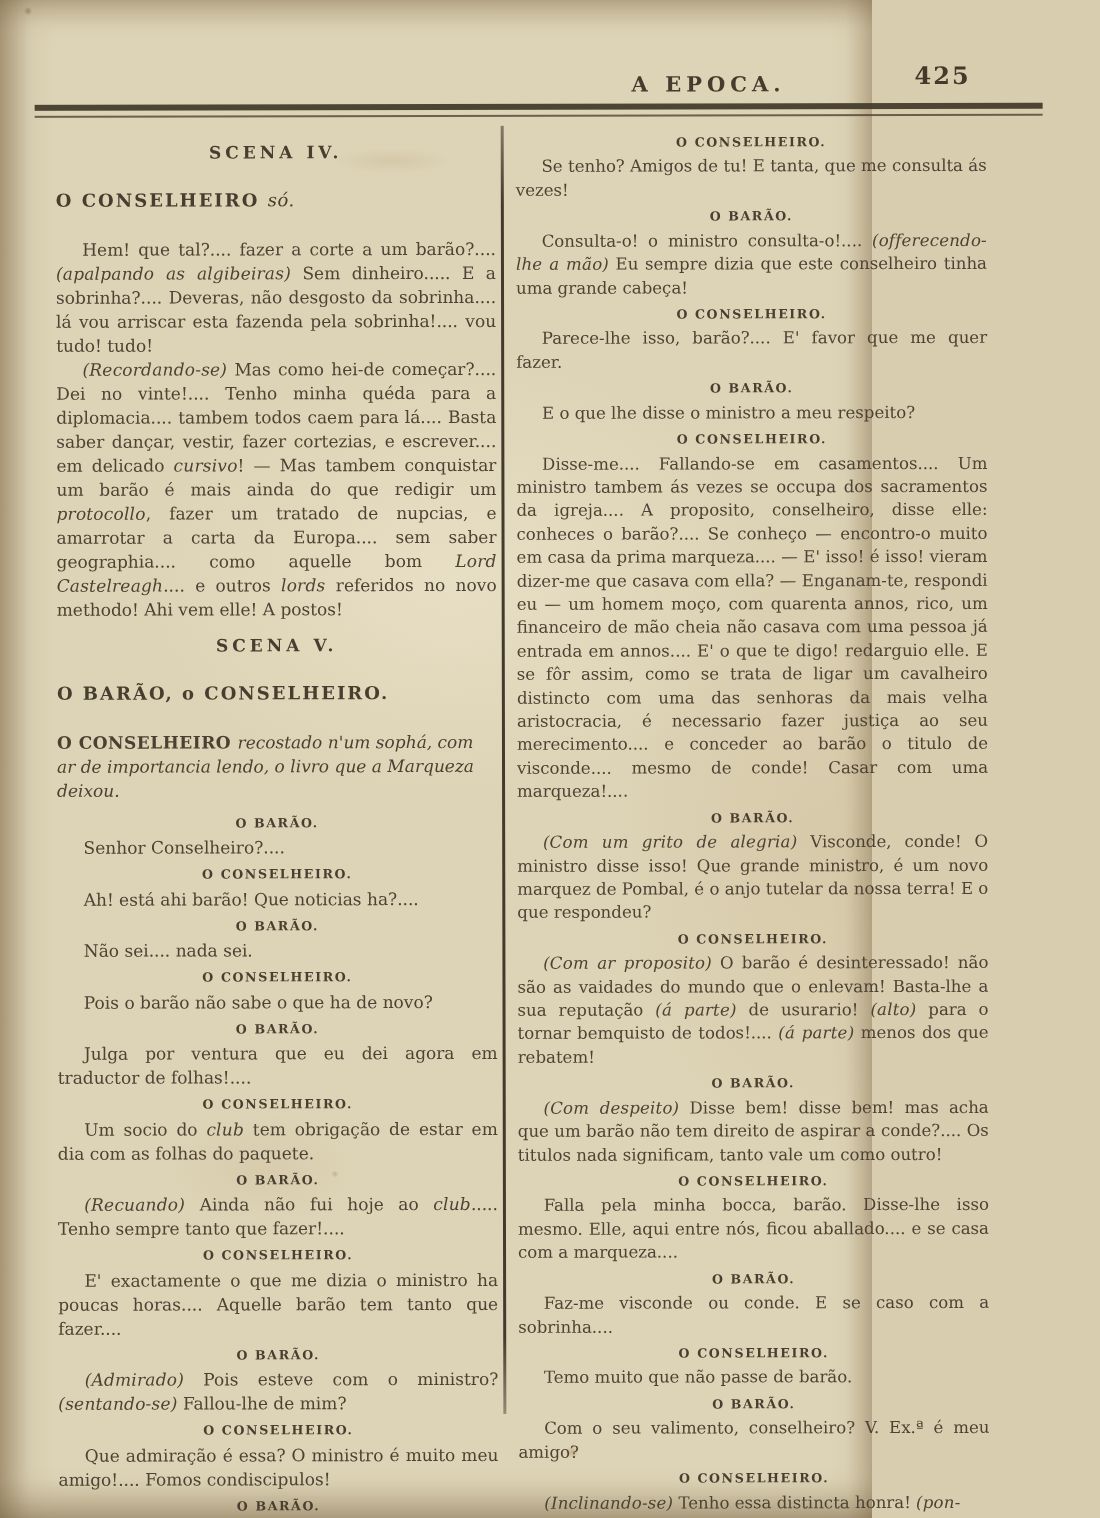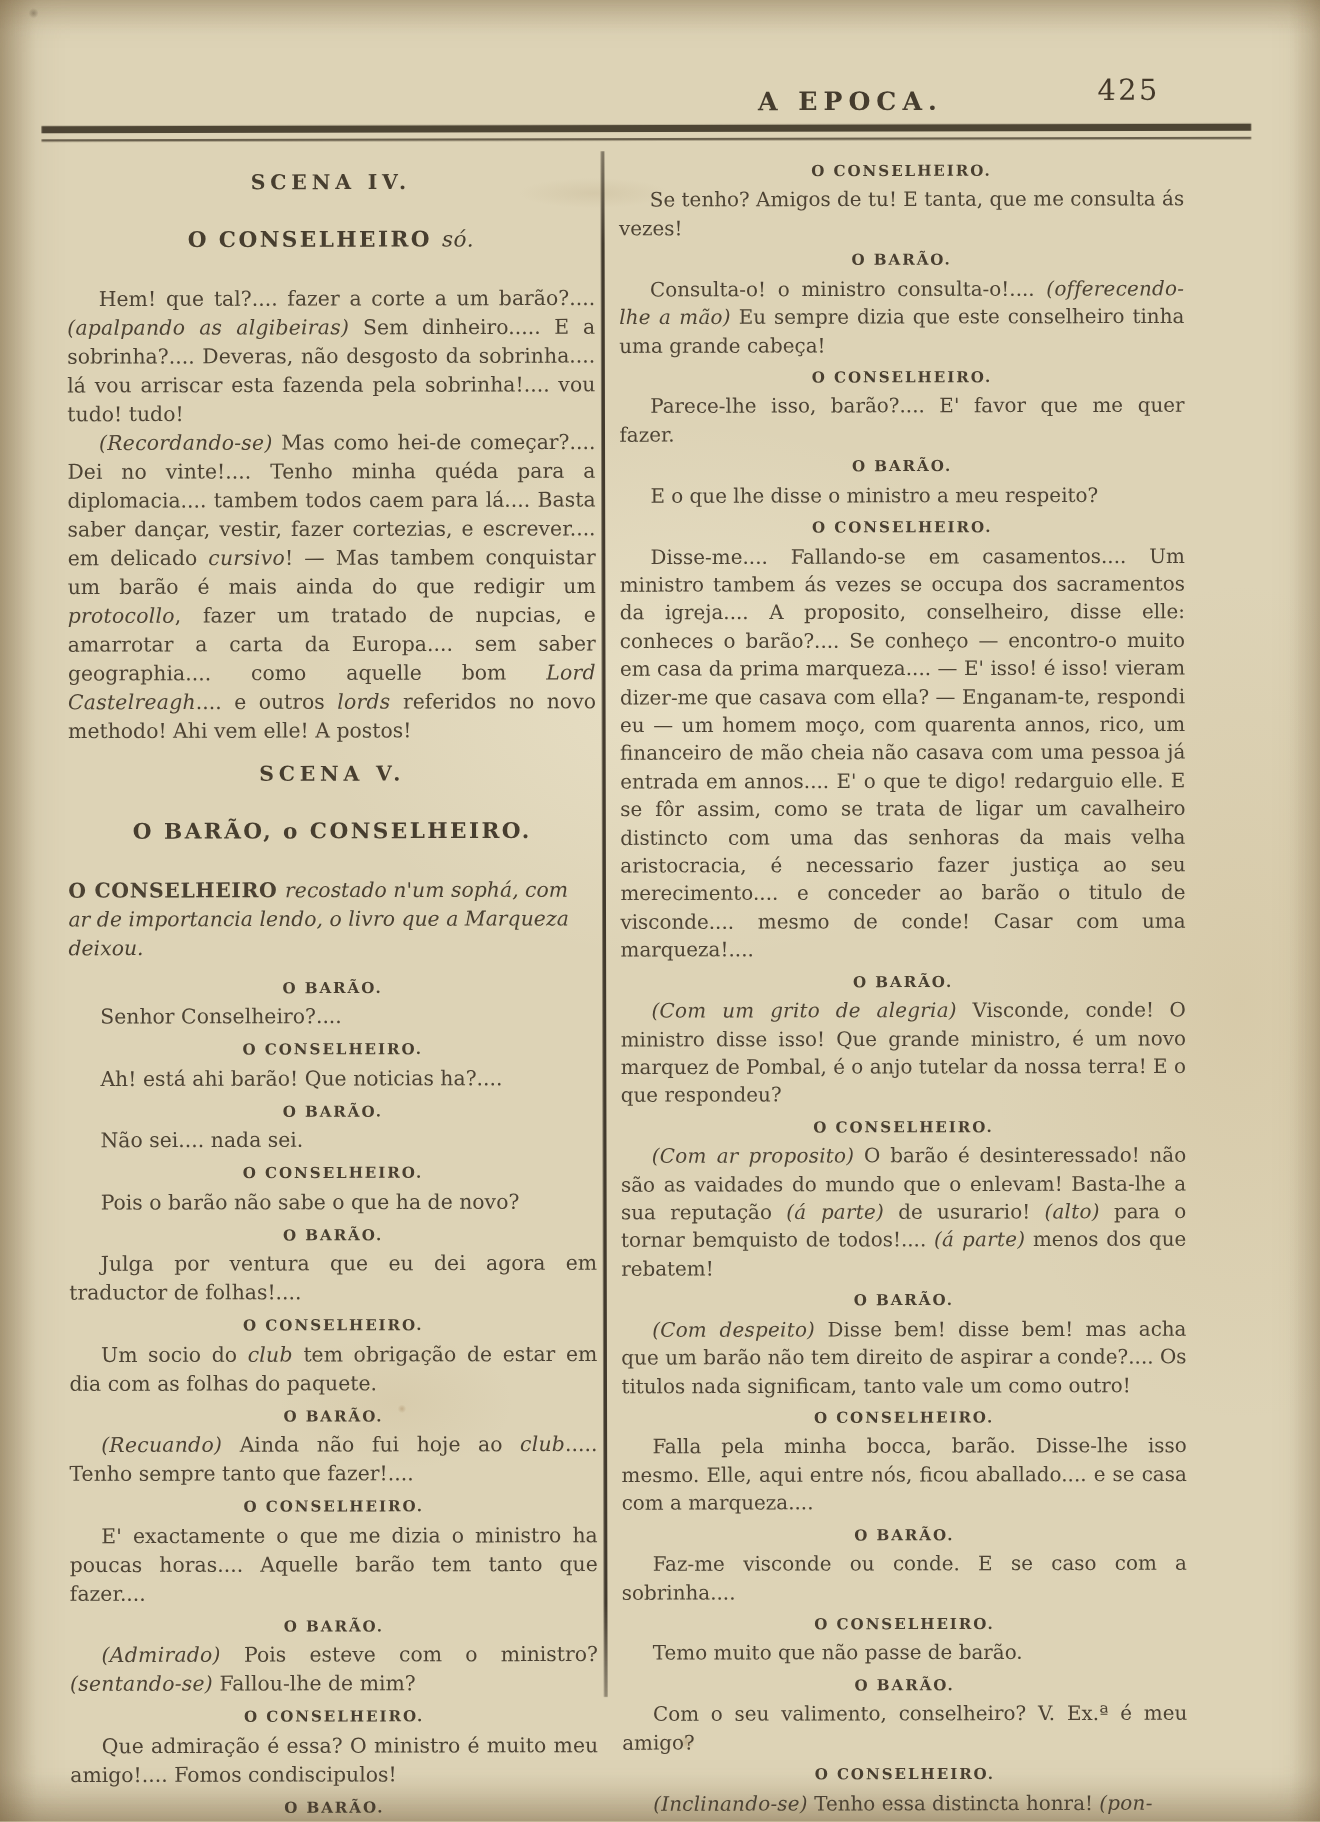--- a/index.html
+++ b/index.html
@@ -3,21 +3,21 @@
 <meta charset="utf-8">
 <style>
   html,body{margin:0;padding:0;}
   body{
     width:1100px;height:1518px;
     overflow:hidden;
     font-family:"DejaVu Serif","Liberation Serif",serif;
     background:#d8cdae;
   }
   .page{
-    position:relative;width:1100px;height:1518px;
+    position:relative;width:872px;height:1518px;
     background-color:#ddd3b6;
     background-image:
       radial-gradient(ellipse 420px 300px at 52% 38%, rgba(248,242,220,.38), transparent 75%),
       radial-gradient(ellipse 300px 500px at 94% 55%, rgba(186,160,110,.18), transparent 70%),
       radial-gradient(ellipse 140px 80px at 30% 77%, rgba(170,140,90,.10), transparent 70%),
       radial-gradient(circle 9px at 572px 1452px, rgba(130,95,50,.28), transparent 72%),
       radial-gradient(circle 6px at 28px 11px, rgba(95,85,70,.45), transparent 70%),
       radial-gradient(circle 5px at 335px 1174px, rgba(140,100,55,.30), transparent 72%),
       radial-gradient(ellipse 90px 18px at 45% 10.6%, rgba(150,125,80,.12), transparent 70%),
       linear-gradient(to bottom, rgba(165,140,95,.22) 0, transparent 28px),
@@ -32,21 +32,21 @@
     color:#4b4132;
   }
   .print{position:absolute;inset:0;transform:rotate(-0.12deg);}
   .masthead{
     position:absolute;top:72px;left:710px;transform:translateX(-50%);
     font-size:21px;font-weight:700;letter-spacing:5px;color:#453c2e;
     white-space:nowrap;
   }
   .page-number{
     position:absolute;top:62px;left:916px;
-    font-size:24px;font-weight:400;letter-spacing:2px;color:#44392a;
+    font-size:24px;font-weight:700;letter-spacing:2px;color:#44392a;
   }
   .rule{
     position:absolute;top:104px;left:36px;width:1008px;height:13px;
     border-top:6px solid rgba(66,57,42,.92);
     border-bottom:2px solid rgba(66,57,42,.75);
     box-sizing:border-box;
     filter:blur(.3px);
   }
   .divider{
     position:absolute;top:126px;left:502px;width:3px;height:1288px;
@@ -55,21 +55,21 @@
   }
   .col{position:absolute;top:128px;}
   .col-left{left:57px;width:440px;font-size:17px;line-height:24px;}
   .col-right{left:517px;width:471px;font-size:16.6px;line-height:23.4px;}
   .block{margin:0;}
   .scene-heading{
     text-align:center;font-size:17px;letter-spacing:4px;font-weight:700;
     color:#473e2f;margin:16px 0 30px;line-height:1;
   }
   .scene-sub{
-    text-align:center;font-size:18px;letter-spacing:2px;font-weight:700;
+    text-align:left;font-size:18px;letter-spacing:2px;font-weight:700;
     color:#473e2f;margin:0 0 28px;line-height:1;
   }
   .scene-sub i{font-weight:400;letter-spacing:.5px;}
   .stage-direction{
     text-align:left;font-weight:700;letter-spacing:.5px;
     margin:4px 0 14px;
   }
   .stage-direction i{font-weight:400;letter-spacing:0;}
   .speaker{
     text-align:center;font-size:12.6px;font-weight:700;letter-spacing:1.6px;

